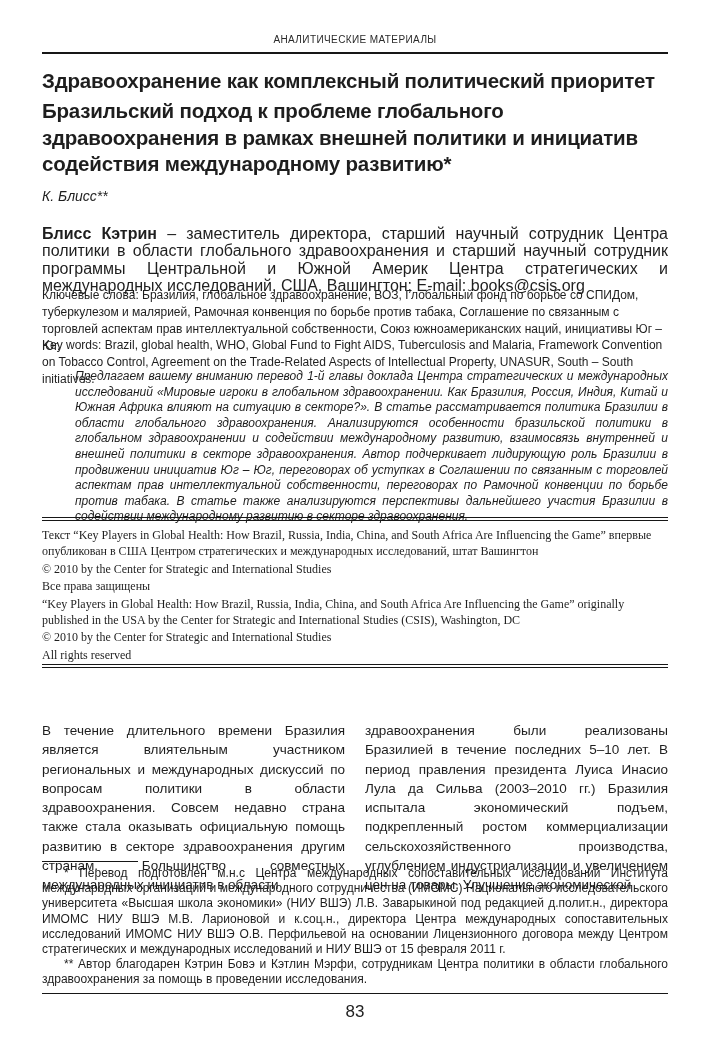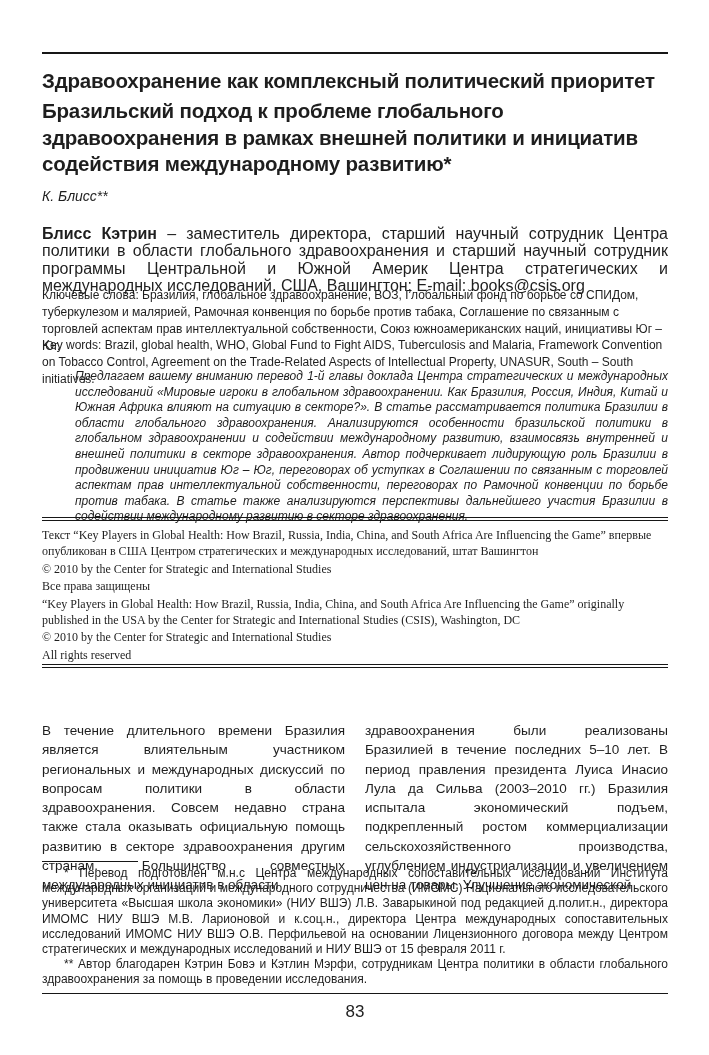--- a/index.html
+++ b/index.html
@@ -97,20 +97,21 @@
     text-align: center;
     font-size: 17px;
     color: #222;
   }
 </style>
 </head>
 <body>
 
 <div class="page">
 
+  <div class="abs header-label">АНАЛИТИЧЕСКИЕ МАТЕРИАЛЫ</div>
   <div class="abs header-rule"></div>
 
   <div class="abs title-main">Здравоохранение как комплексный политический приоритет</div>
 
   <div class="abs title-sub">
     <div>Бразильский подход к проблеме глобального</div>
     <div>здравоохранения в рамках внешней политики и инициатив</div>
     <div>содействия международному развитию*</div>
   </div>
 

